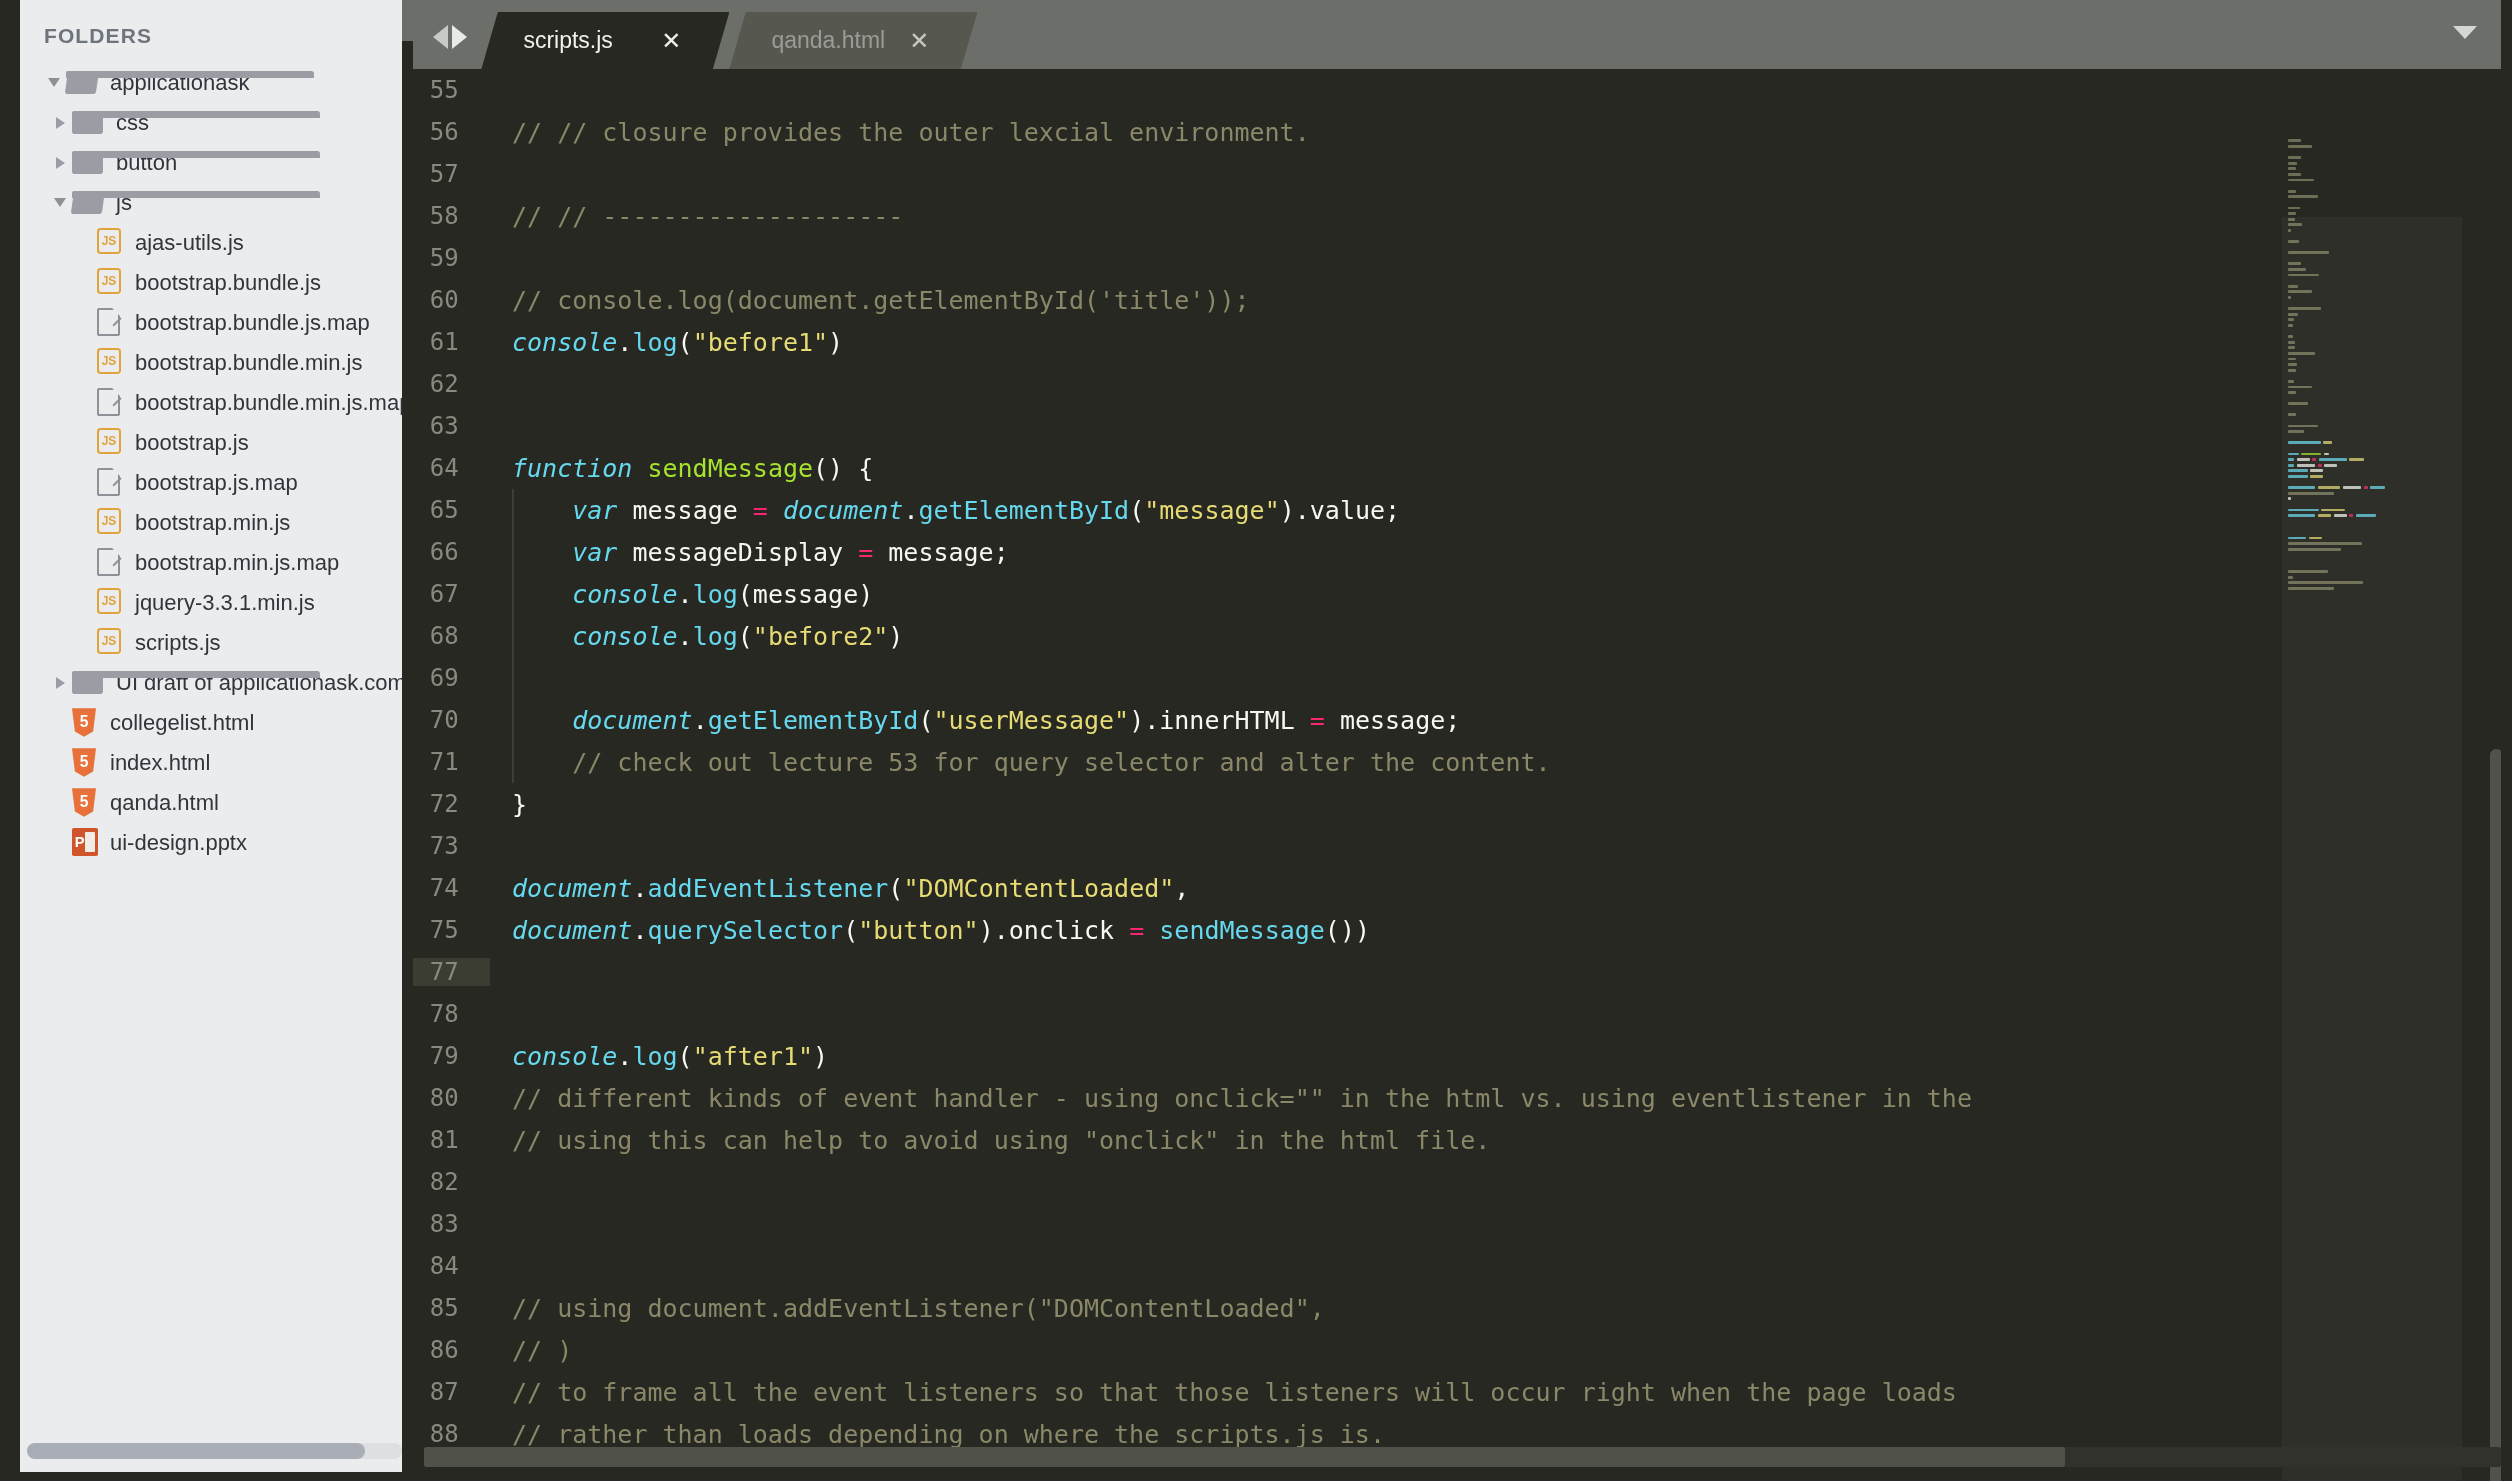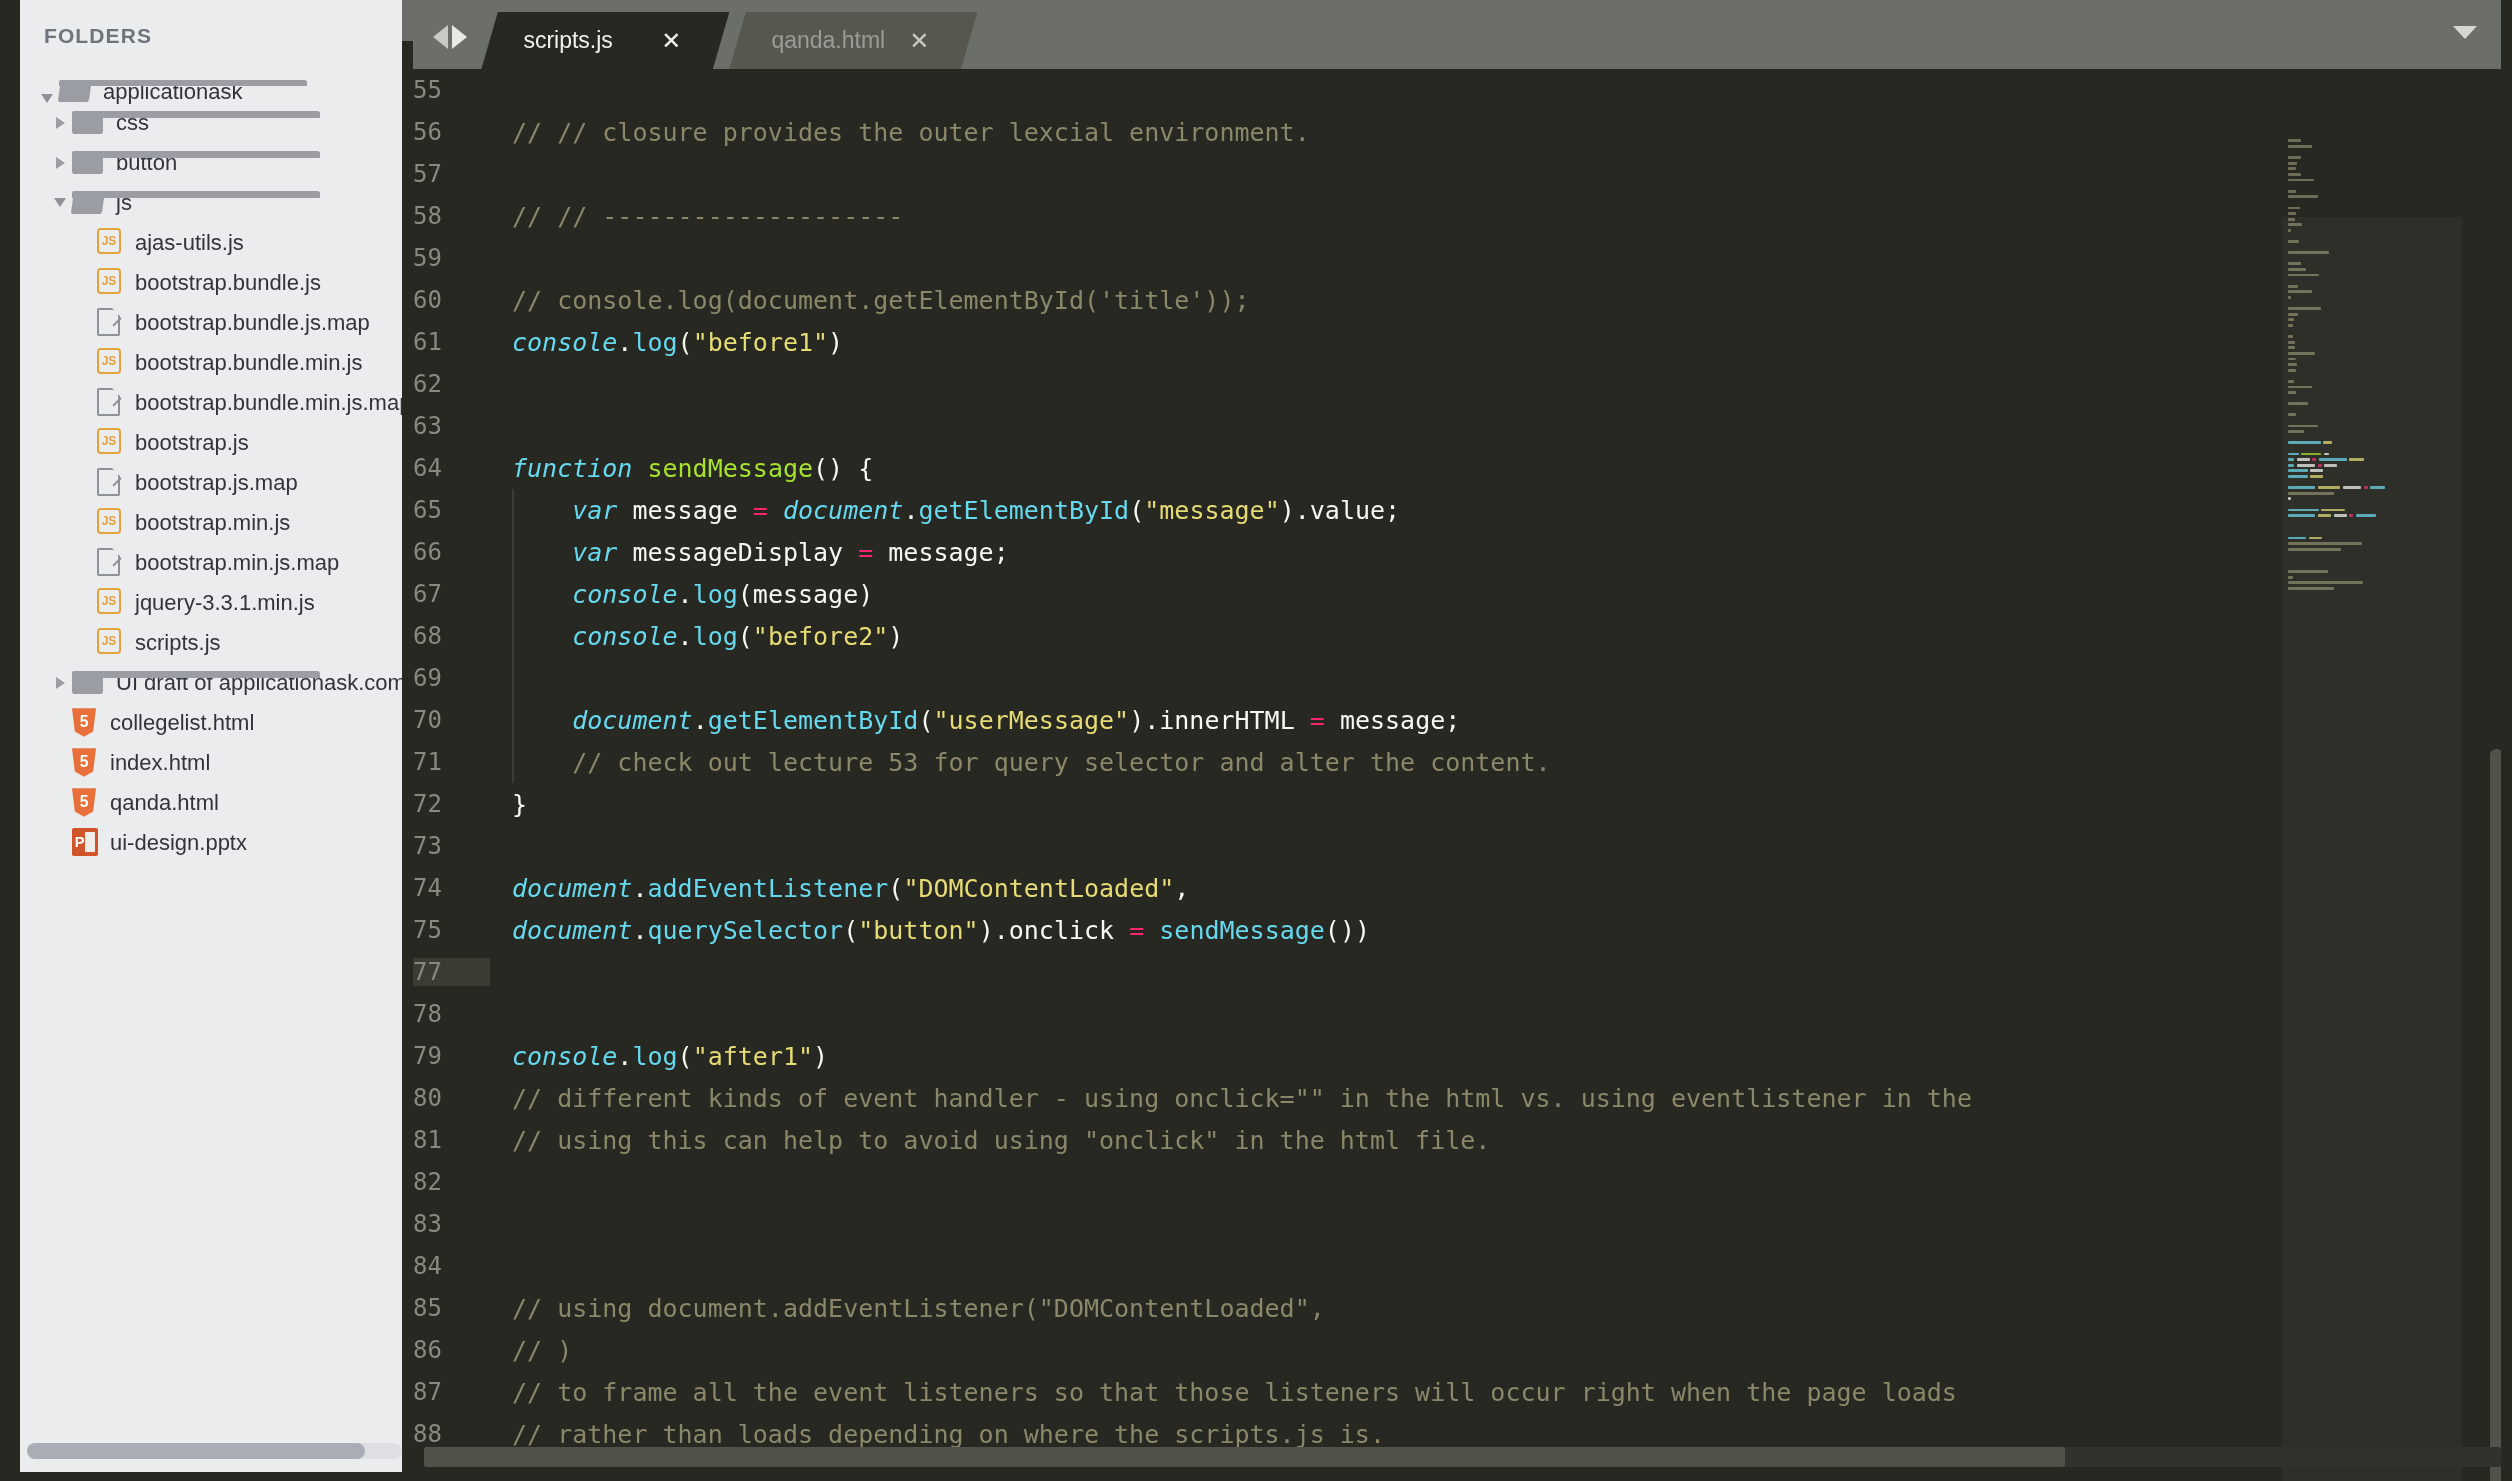--- a/index.html
+++ b/index.html
@@ -64,21 +64,21 @@
   .ppt-ico{
     width:26px;height:27.6px;background:#d0552a;border-radius:1.8px;
     display:flex;align-items:center;justify-content:flex-start;
     color:#fff;font-size:14.7px;font-weight:bold;padding-left:2.8px;box-sizing:border-box;
     font-family:"Liberation Sans",sans-serif;position:relative;
   }
   .ppt-ico:after{content:"";position:absolute;right:2.8px;top:3.7px;width:10px;height:20px;background:#f0ede9;border-radius:0.9px;}
   .lbl{line-height:1;}
   .indent1{padding-left:28px;}
   .indent2{padding-left:53px;}
-  .indent-root{padding-left:15px;align-items:flex-end;}
+  .indent-root{padding-left:22px;}
 
   .sb-hscroll{
     position:absolute;left:7.4px;bottom:13px;width:375px;height:16.5px;
     background:#dedfe2;border-radius:8.3px;
   }
   .sb-hscroll .thumb{width:338px;height:16.5px;background:#a9adb6;border-radius:8.3px;}
   .sb-right-edge{position:absolute;right:0;top:0;width:11px;height:41px;background:#6c6e69;}
   .sb-right-edge2{position:absolute;right:0;top:41px;width:11px;height:1440px;background:#272822;}
 
   
@@ -115,21 +115,21 @@
     border-top:13.8px solid #d5d7d2;border-left:12px solid transparent;border-right:12px solid transparent;
   }
 
   .editor-wrap{position:relative;height:1413px;background:#272822;overflow:hidden;}
   .code-area{position:absolute;left:0;top:0;right:0;height:1413px;}
   .line{
     position:relative;height:42px;display:flex;align-items:center;
     font-family:"DejaVu Sans Mono", monospace;font-size:25px;white-space:pre;
   }
   .line .num{
-    width:77px;flex:0 0 77px;text-align:left;padding-right:14.7px;box-sizing:border-box;
+    width:77px;flex:0 0 77px;text-align:center;padding-right:14.7px;box-sizing:border-box;
     color:#88897f;font-size:24px;
   }
   .line.current .num{background:#3b3c32;}
   .line .code{padding-left:22px;color:#f8f8f2;}
   .indent-guide{
     position:absolute;left:99px;top:0;width:1.8px;height:42px;background:#3c3d35;
   }
 
   
   .c-comment{color:#8b8869;}

